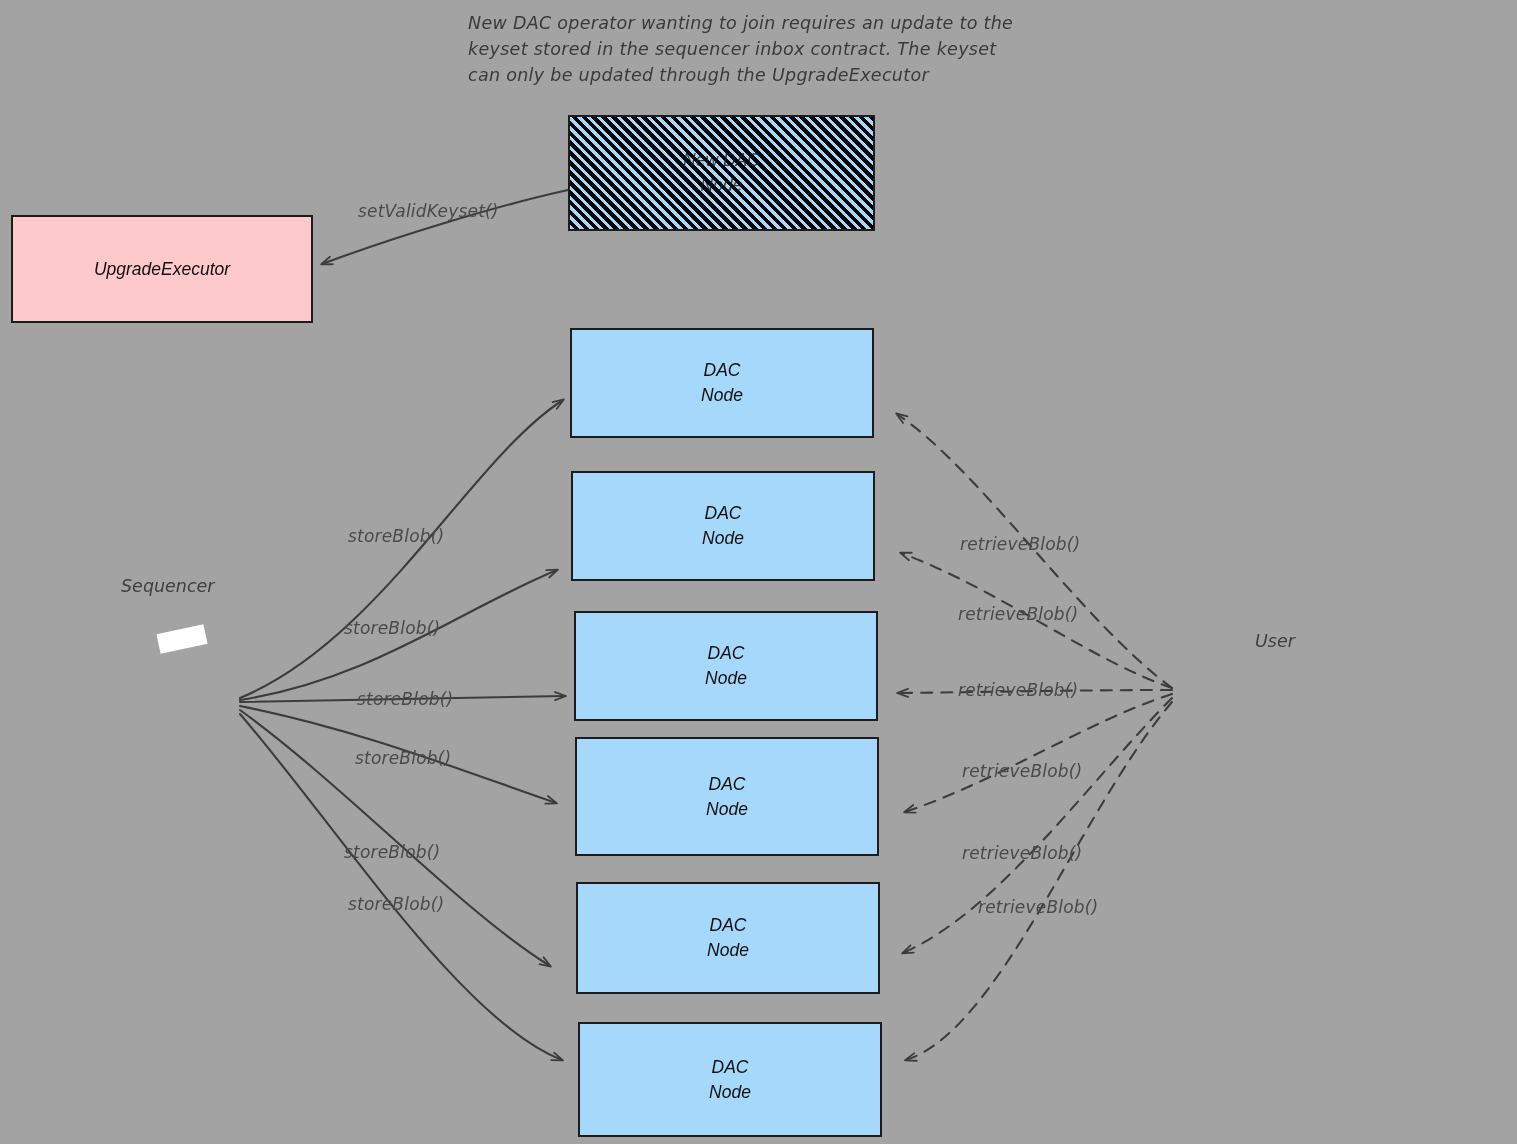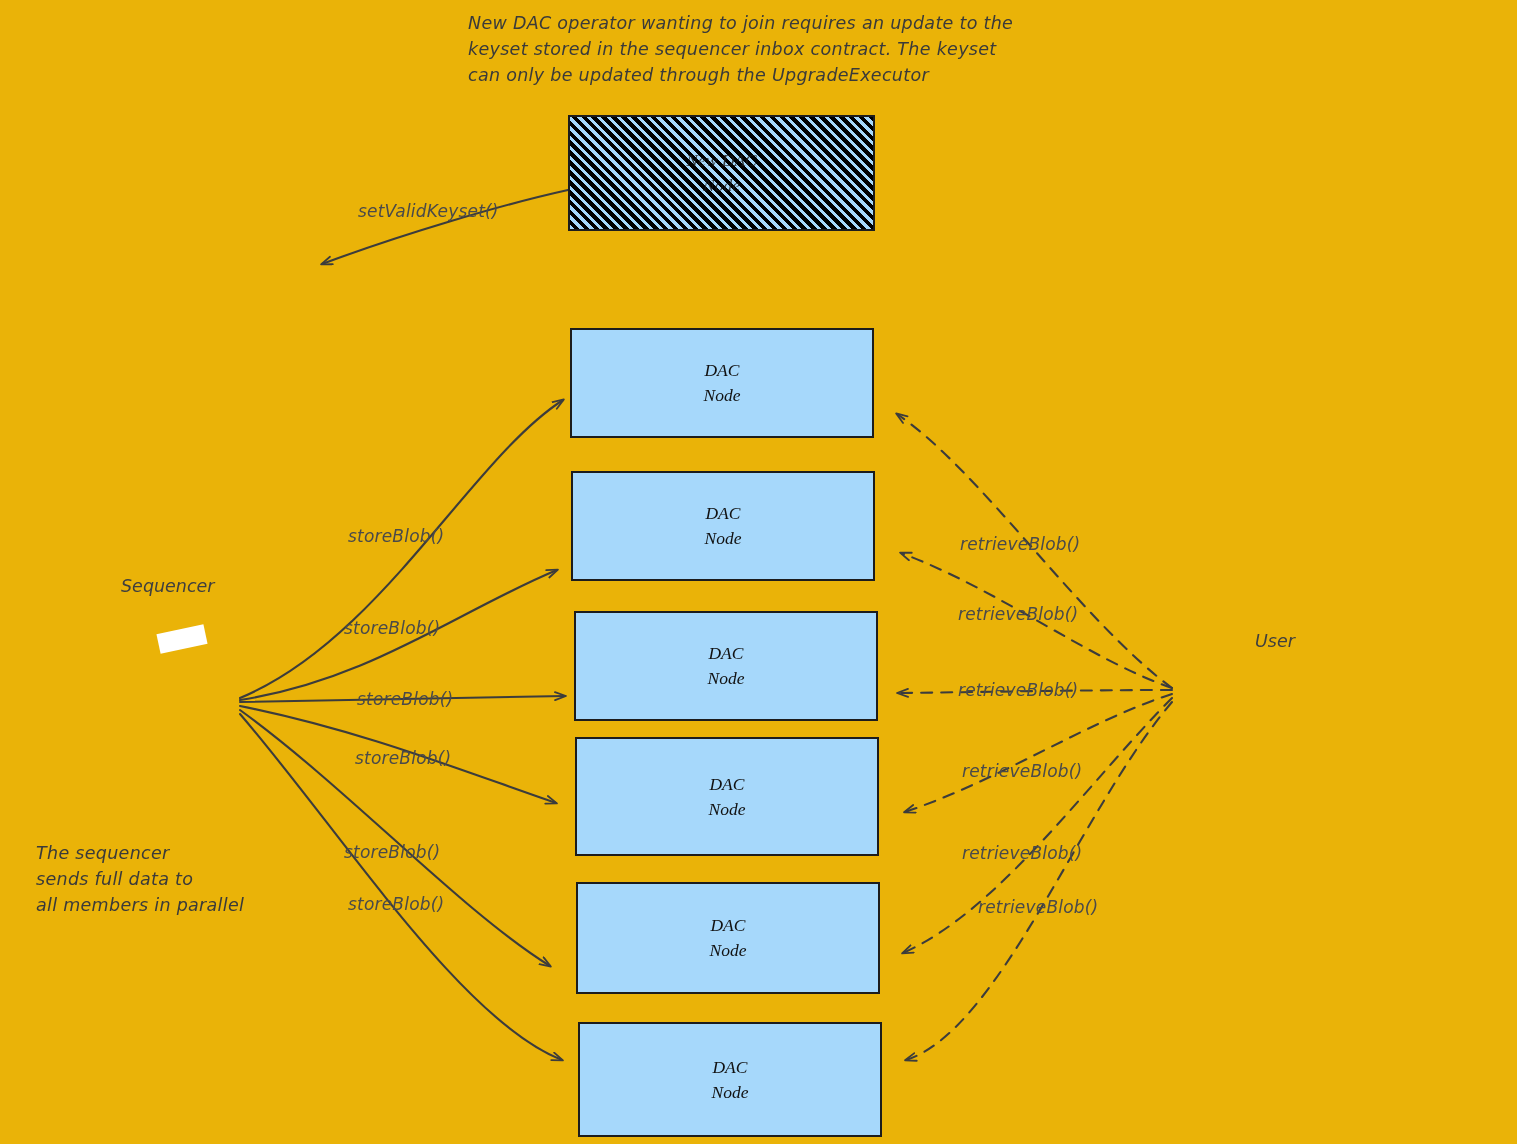--- a/index.html
+++ b/index.html
@@ -5,21 +5,21 @@
 <style>
   html, body {
     margin: 0;
     padding: 0;
     background: #000000;
   }
   #canvas {
     position: relative;
     width: 1517px;
     height: 1144px;
-    background: #eab308;
+    background: #a3a3a3;
     overflow: hidden;
     font-family: "DejaVu Sans", sans-serif;
   }
   svg.layer {
     position: absolute;
     top: 0;
     left: 0;
     width: 1517px;
     height: 1144px;
     pointer-events: none;
@@ -55,21 +55,21 @@
   .boxnode {
     position: absolute;
     box-sizing: border-box;
     border: 2px solid #1c1c1c;
     display: flex;
     align-items: center;
     justify-content: center;
     text-align: center;
   }
   .boxnode .boxtext {
-    font-family: Liberation Serif, serif;
+    font-family: Liberation Sans, sans-serif;
     font-size: 17.5px;
     font-style: italic;
     color: #111111;
     line-height: 25px;
     white-space: pre-line;
   }
   .dac-node {
     background: #a6d8fb;
   }
   .upgrade-exec {
@@ -136,35 +136,35 @@
       <path d="M1172,698 C1090,780 1000,910 903,953" fill="none" stroke="#3c3c3c" stroke-width="2.1" stroke-dasharray="11 9" stroke-linecap="round" marker-end="url(#ahd)"></path>
       <path d="M1172,702 C1080,810 1000,1030 906,1060" fill="none" stroke="#3c3c3c" stroke-width="2.1" stroke-dasharray="11 9" stroke-linecap="round" marker-end="url(#ahd)"></path>
     </g>
   </svg>
 
   <div class="note" style="left:468px; top:10px; width:640px;">New DAC operator wanting to join requires an update to the
 keyset stored in the sequencer inbox contract. The keyset
 can only be updated through the UpgradeExecutor</div>
 
 
-  <div class="note" style="left:36px; top:840px; width:250px;">The sequencer
-sends full data to
-all members in parallel</div>
 
   <div class="actor-label" style="left:121px; top:576px;">Sequencer</div>
   <div class="seq-glyph" style="left:158px; top:629px; width:48px; height:20px;"></div>
 
   <div class="actor-label" style="left:1255px; top:590px;margin-top:41px;">User</div>
 
   <div class="boxnode new-dac-node" style="left:568px; top:115px; width:307px; height:116px;">
     <span class="hatchfill"></span>
     <span class="boxtext">New DAC
 Node</span>
   </div>
 
+  <div class="boxnode upgrade-exec" style="left:11px; top:215px; width:302px; height:108px;">
+    <span class="boxtext">UpgradeExecutor</span>
+  </div>
 
   <div class="boxnode dac-node" style="left:570px; top:328px; width:304px; height:110px;">
     <span class="boxtext">DAC
 Node</span>
   </div>
 
   <div class="boxnode dac-node" style="left:571px; top:471px; width:304px; height:110px;">
     <span class="boxtext">DAC
 Node</span>
   </div>

